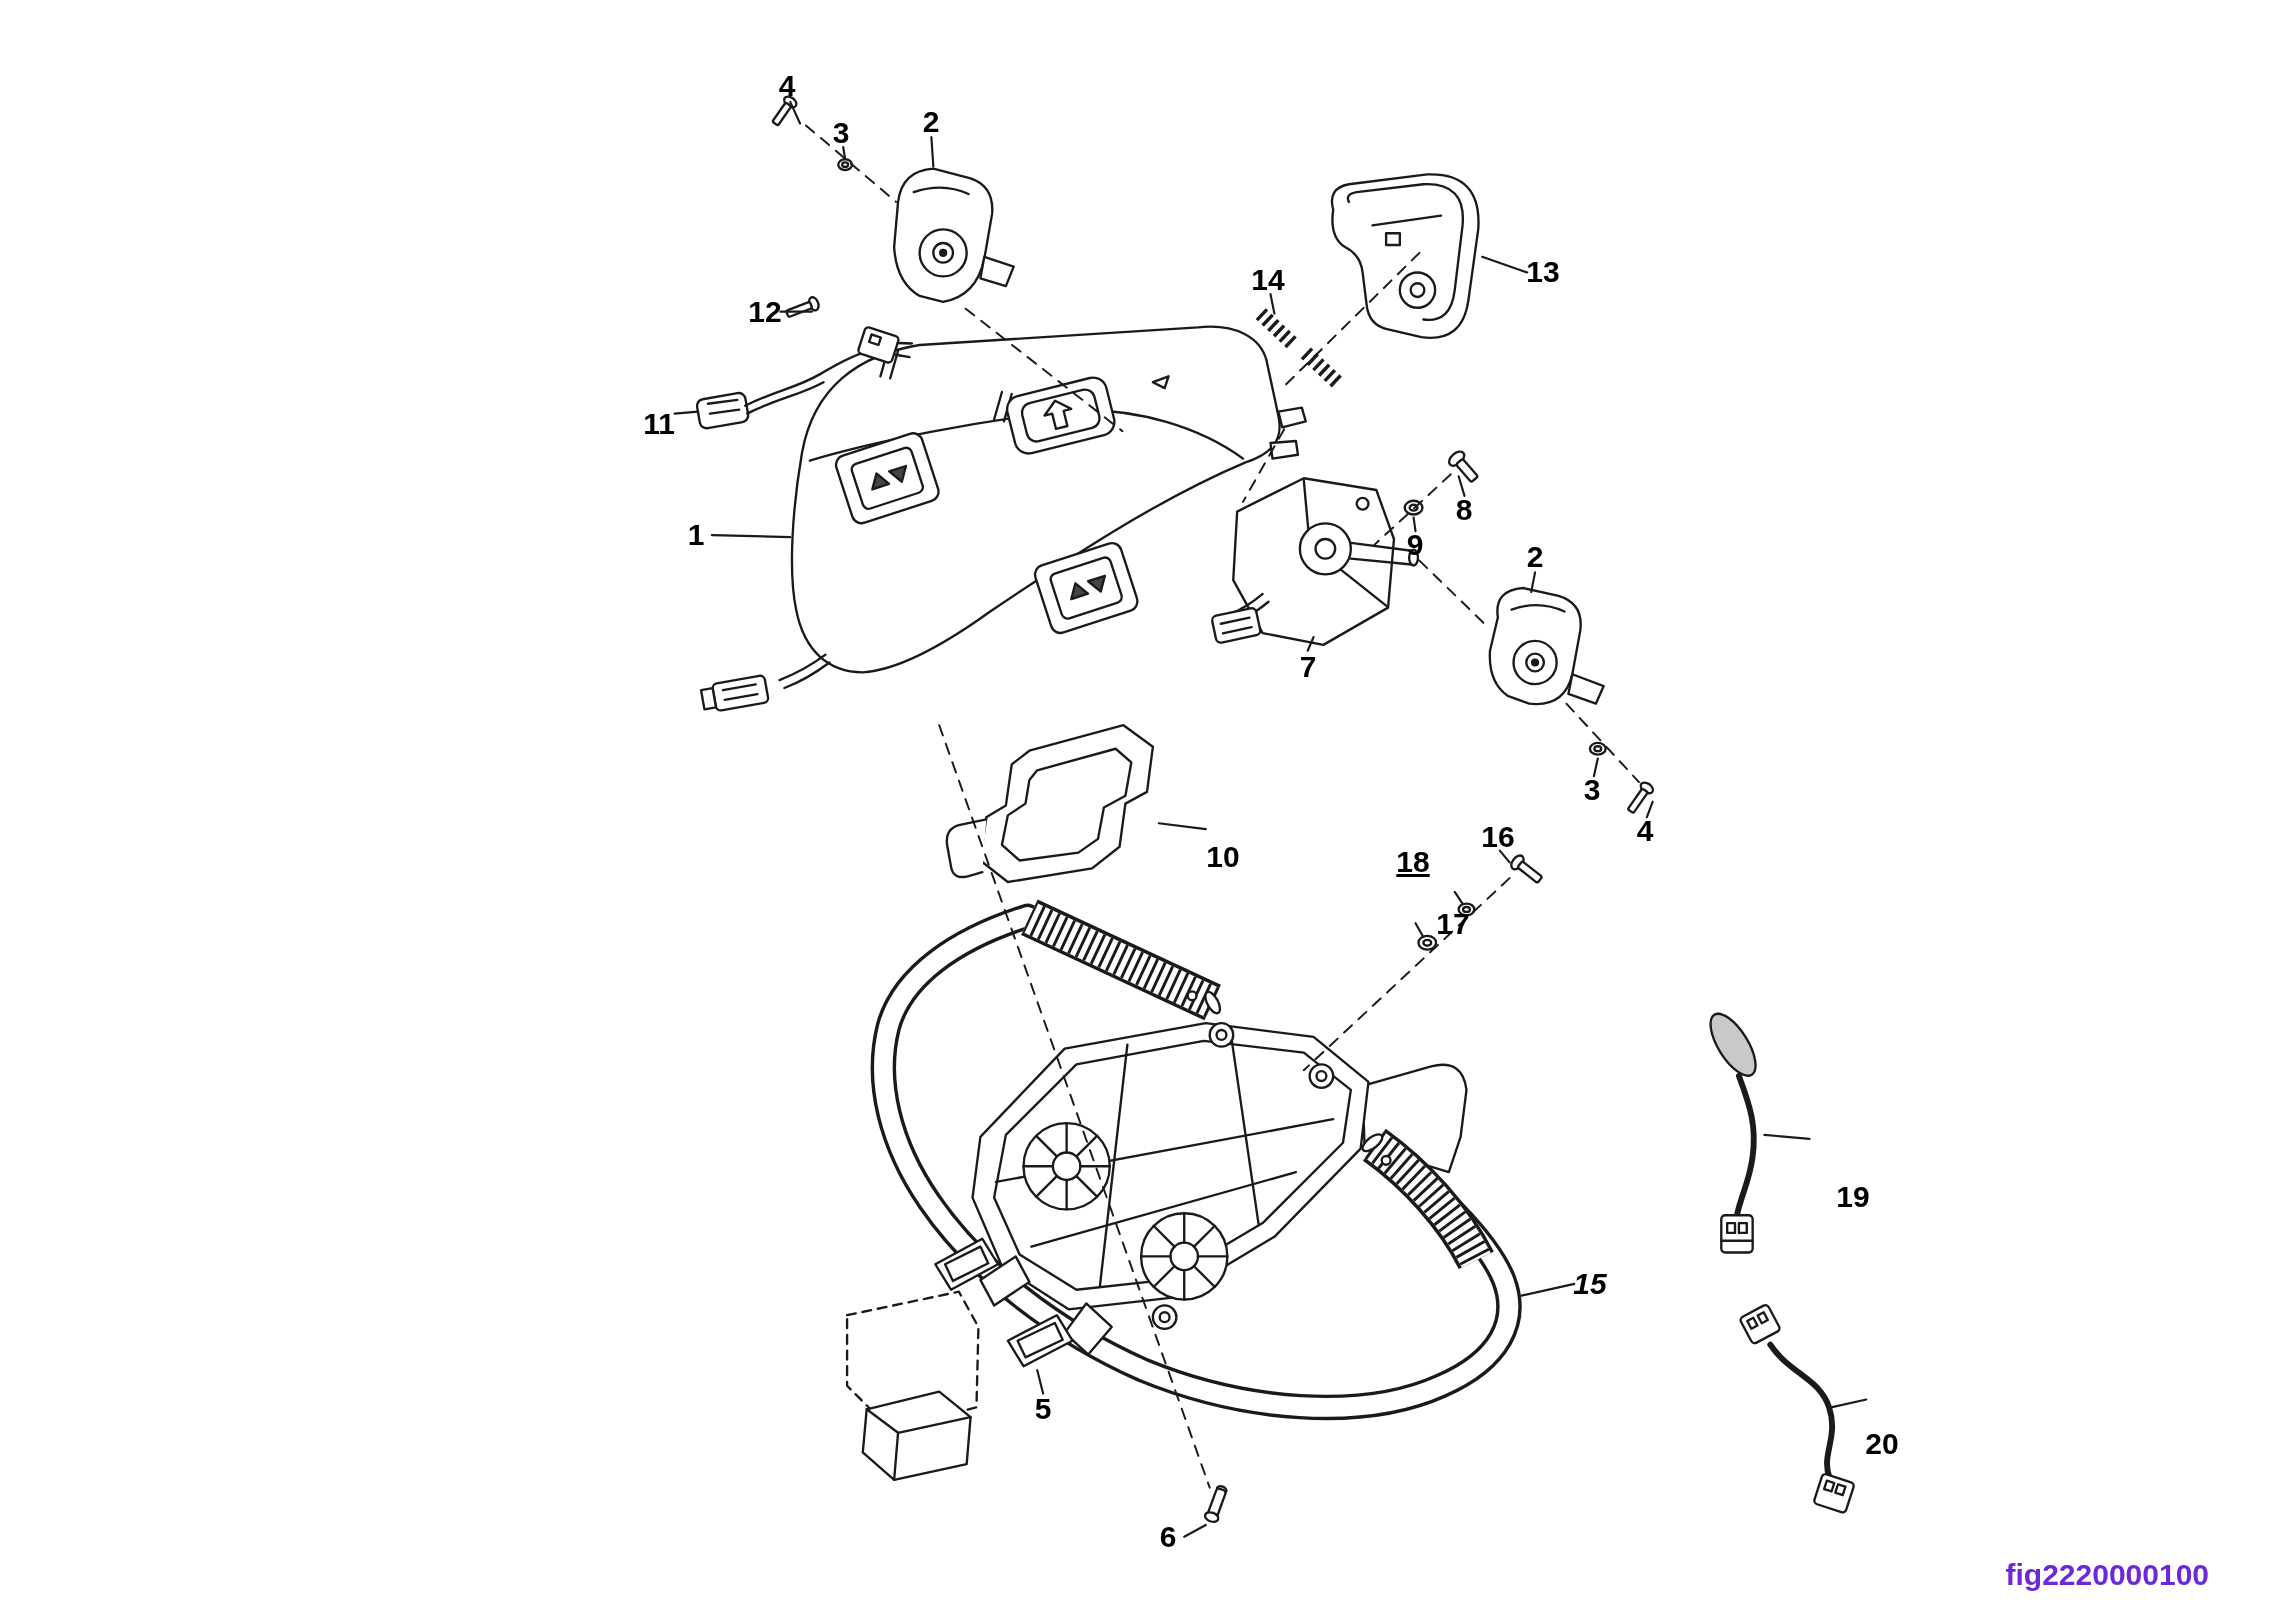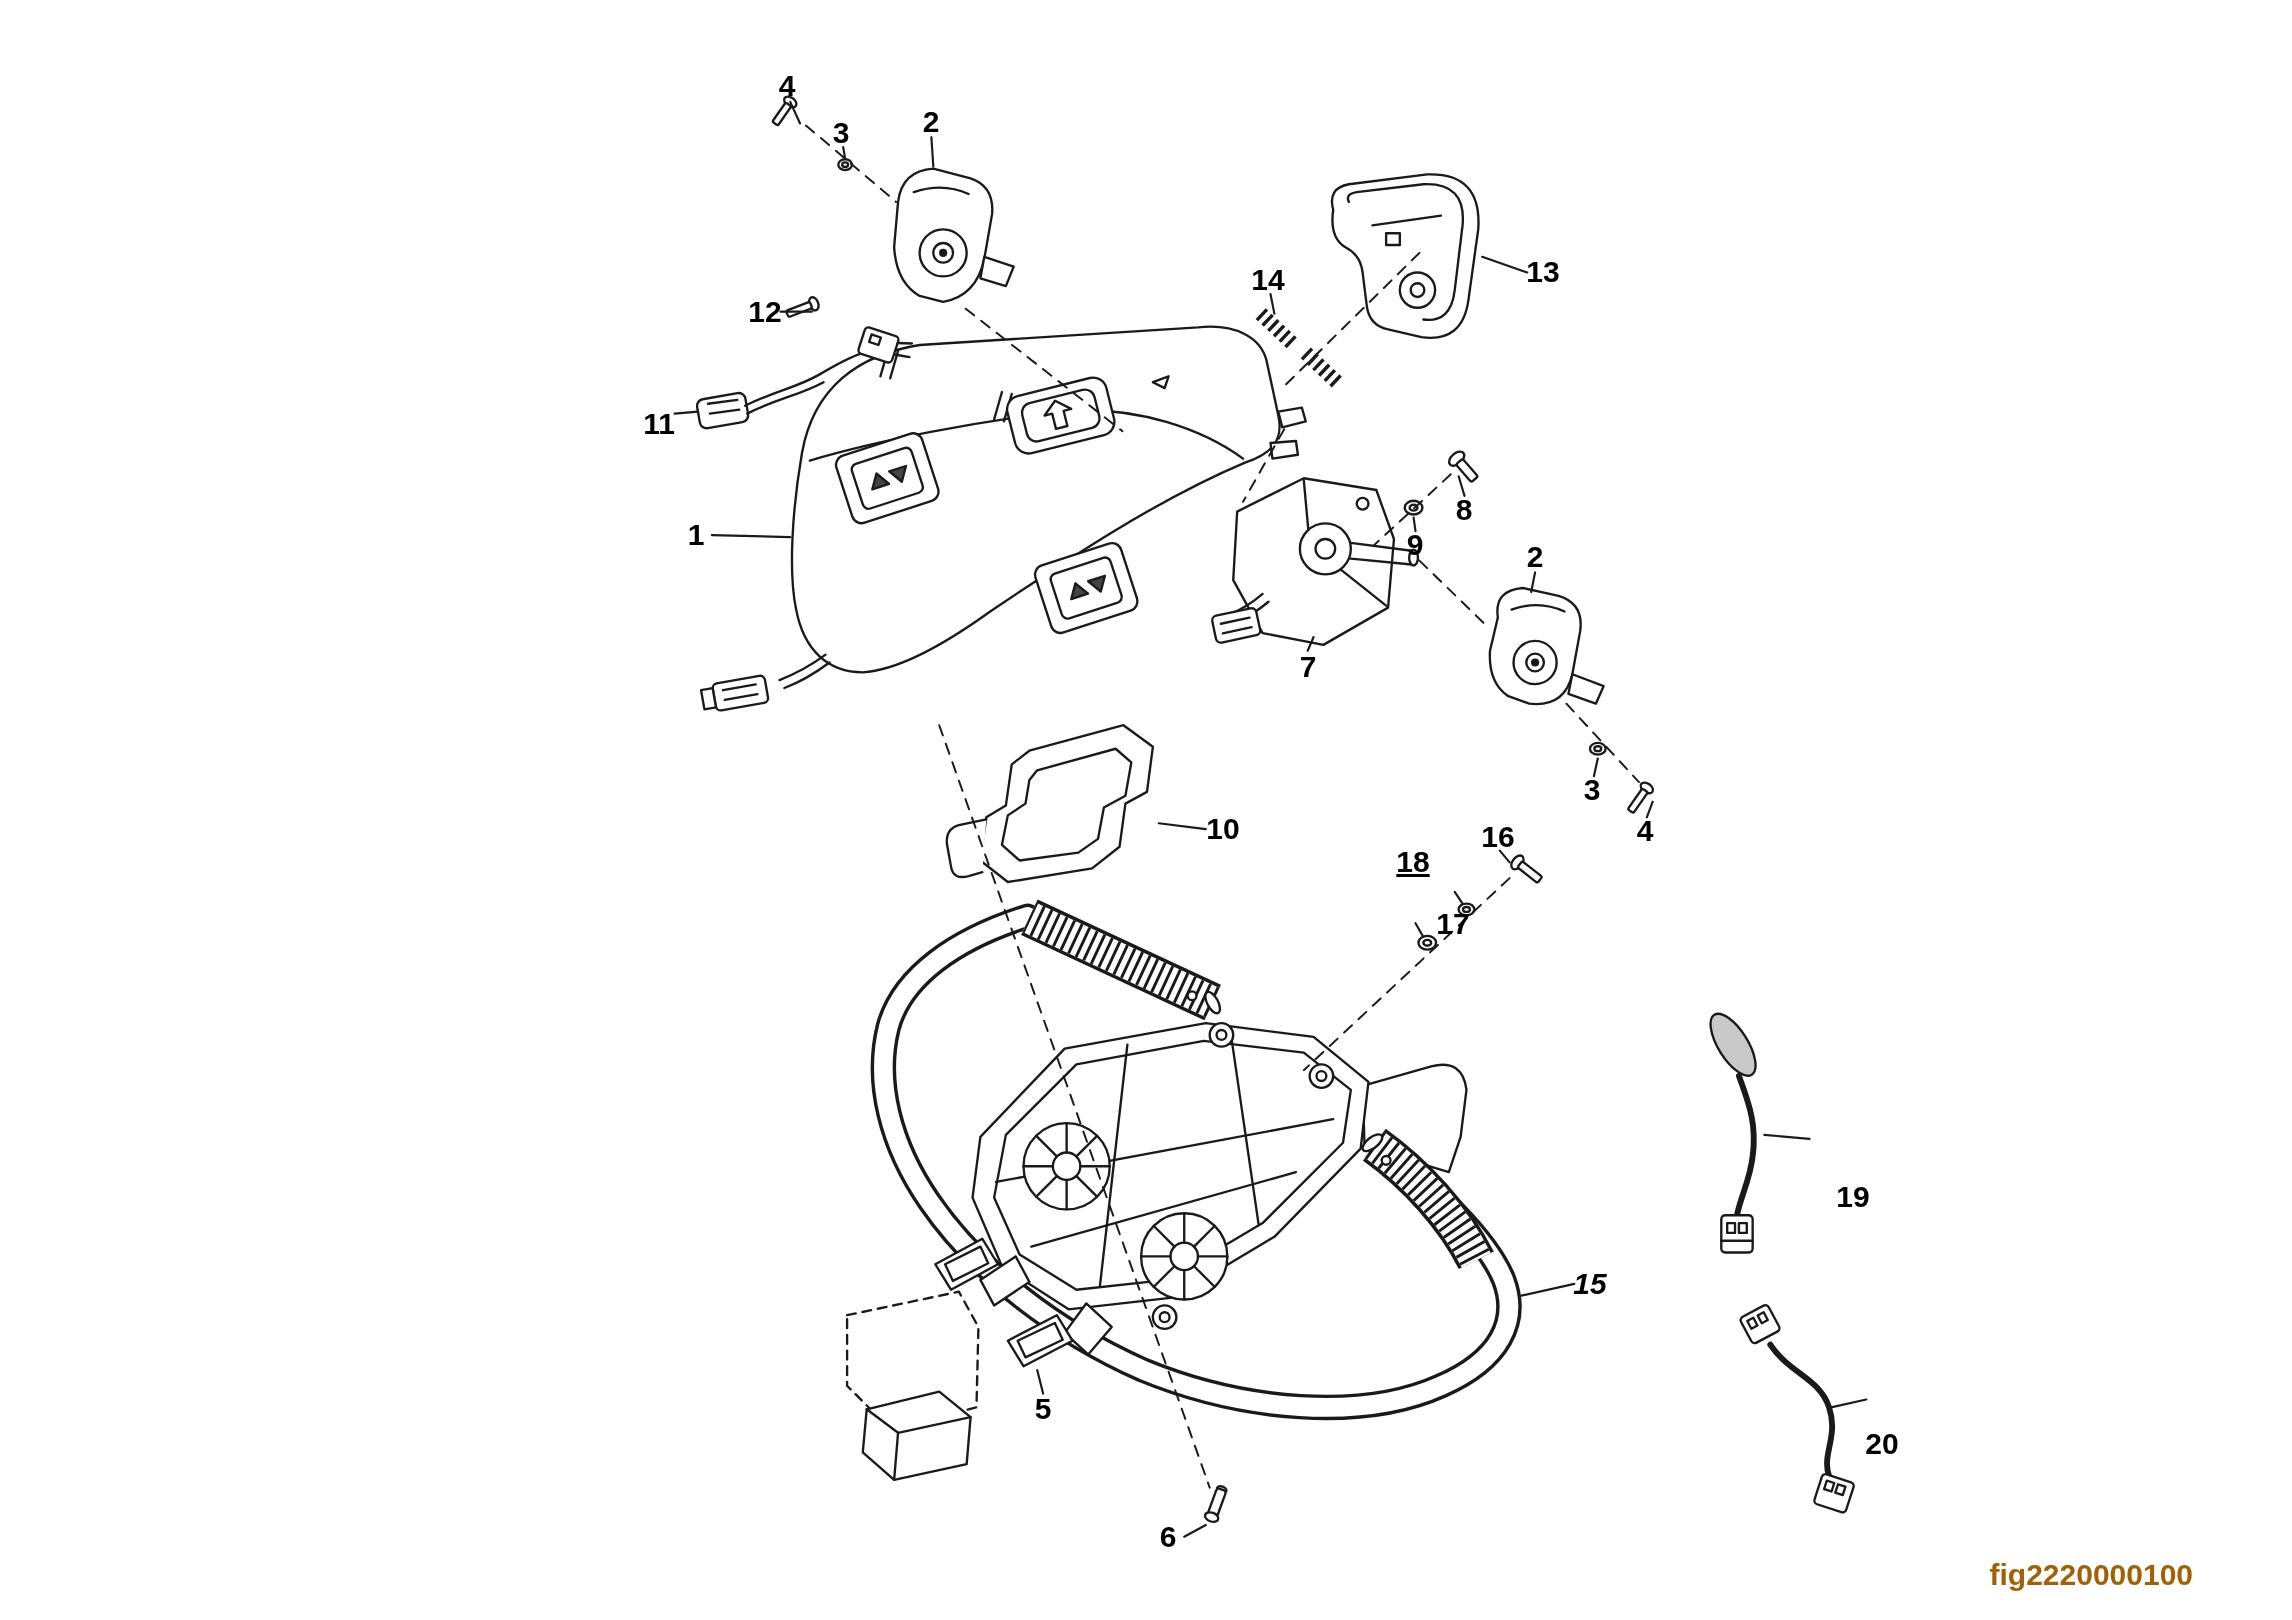--- a/index.html
+++ b/index.html
@@ -1,22 +1,22 @@
 <!DOCTYPE html>
 <html><head>
 <meta charset="utf-8">
 <style>
   html,body{margin:0;padding:0;background:#ffffff;overflow:hidden;}
   #stage{position:relative;width:2293px;height:1620px;background:#ffffff;
          font-family:"Liberation Sans",sans-serif;}
   #diagram-svg{position:absolute;left:0;top:0;width:2293px;height:1620px;}
   .callout{position:absolute;transform:translate(-50%,-50%);
            font:bold 30px "Liberation Sans",sans-serif;color:#000;user-select:none;}
-  #figure-id{position:absolute;right:100px;top:1558px;
-             font:bold 30px "Liberation Sans",sans-serif;color:#a16207;}
+  #figure-id{position:absolute;right:84px;top:1558px;
+             font:bold 30px "Liberation Sans",sans-serif;color:#6d28d9;}
 </style>
 </head>
 <body>
 
 <div id="stage">
 
 <svg id="diagram-svg" viewBox="0 0 2339 1653">
   <g stroke="#1a1a1a" stroke-width="2.4" fill="none" stroke-linejoin="round" stroke-linecap="round">
 
     <g stroke-linecap="butt">
@@ -287,21 +287,21 @@
       <div class="callout" style="left: 1268px; top: 280px;">14</div>
       <div class="callout" style="left: 1543px; top: 272px;">13</div>
       <div class="callout" style="left: 659px; top: 424px;">11</div>
       <div class="callout" style="left: 696px; top: 535px;">1</div>
       <div class="callout" style="left: 1415px; top: 545px;">9</div>
       <div class="callout" style="left: 1464px; top: 510px;">8</div>
       <div class="callout" style="left: 1308px; top: 667px;">7</div>
       <div class="callout" style="left: 1535px; top: 557px;">2</div>
       <div class="callout" style="left: 1592px; top: 790px;">3</div>
       <div class="callout" style="left: 1645px; top: 831px;">4</div>
-      <div class="callout" style="left: 1223px; top: 829px; text-align: right;">10</div>
+      <div class="callout" style="left: 1223px; top: 857px; text-align: right;">10</div>
       <div class="callout" style="left: 1498px; top: 837px;">16</div>
       <div class="callout" style="left: 1453px; top: 924px;">17</div>
       <div class="callout" style="left: 1413px; top: 862px; text-decoration: underline;">18</div>
       <div class="callout" style="left: 1825px; top: 1197px; margin-left: 28px;">19</div>
       <div class="callout" style="left: 1590px; top: 1284px; font-style: italic;">15</div>
       <div class="callout" style="left: 1882px; top: 1400px; margin-top: 44px;">20</div>
       <div class="callout" style="left: 1043px; top: 1409px;">5</div>
       <div class="callout" style="left: 1168px; top: 1537px;">6</div>
     </div>
 

